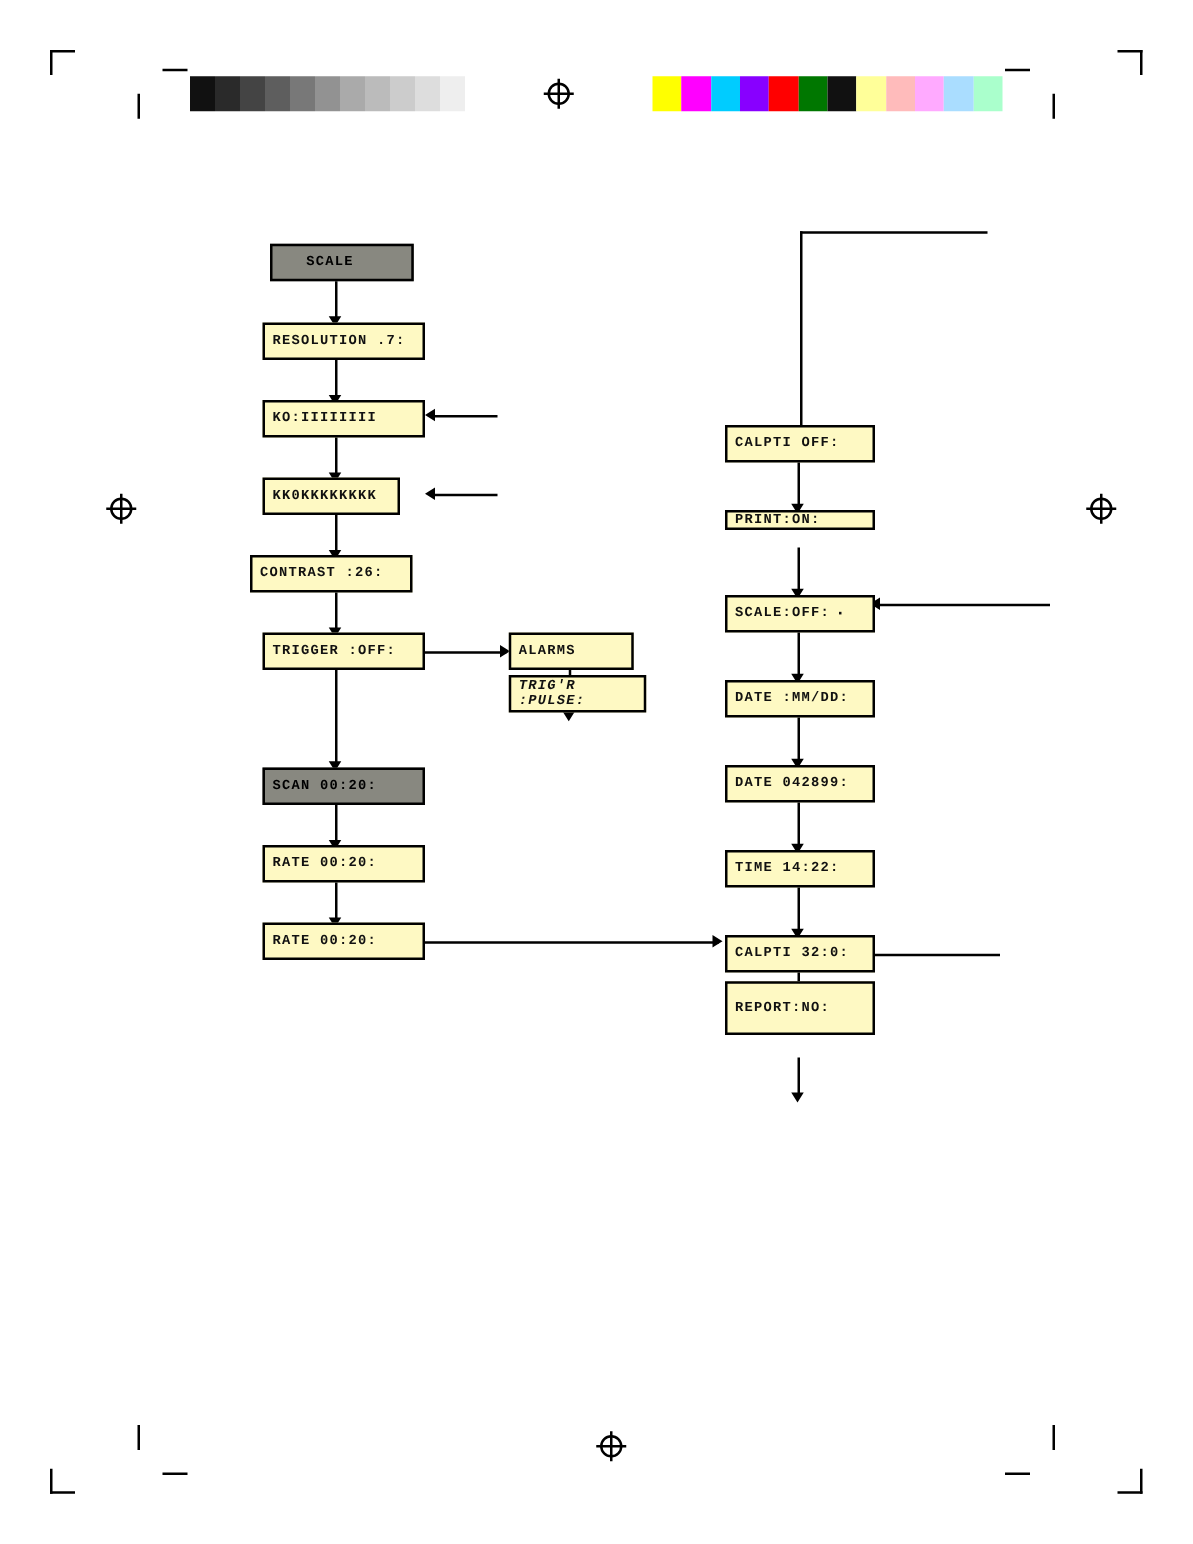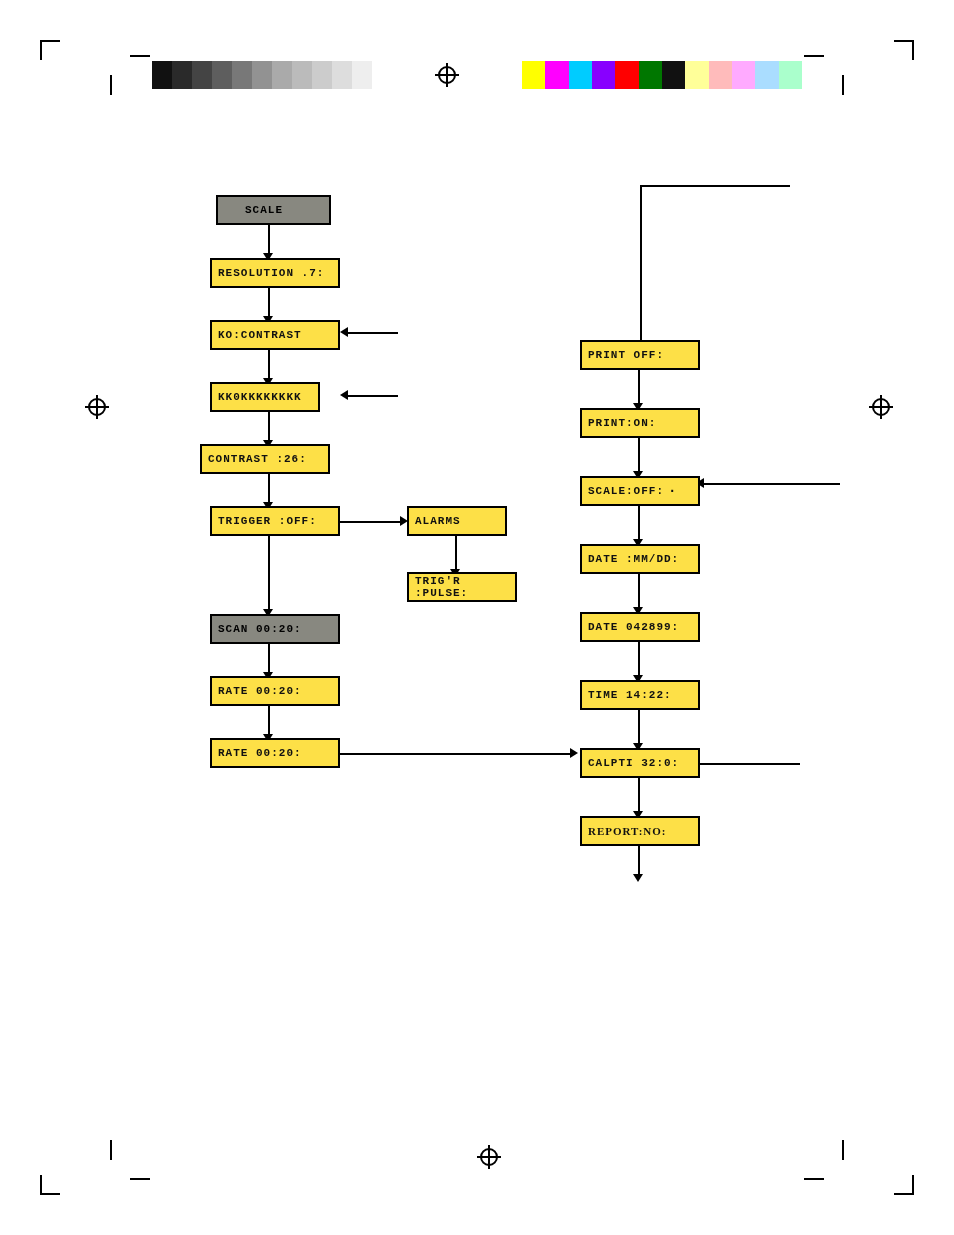--- a/index.html
+++ b/index.html
@@ -68,21 +68,21 @@
     .crosshair-circle {
       position: absolute;
       border: 2px solid #000;
       border-radius: 50%;
     }
 
     
     .lcd-box {
       position: absolute;
       border: 2px solid #000;
-      background: #fde047;
+      background: #fef9c3;
       font-family: 'Courier New', Courier, monospace;
       font-size: 11px;
       font-weight: bold;
       padding: 3px 6px;
       letter-spacing: 1px;
       display: flex;
       align-items: center;
       color: #111;
     }
 
@@ -226,21 +226,21 @@
   <span>RESOLUTION .7:</span>
 </div>
 
 <div class="arrow-line vertical" style="left:268px; top:288px; height:30px;"></div>
 <div class="arrowhead-down" style="left:263px; top:316px;"></div>
 
 <div class="arrow-line horizontal" style="left:348px; top:332px; width:50px;"></div>
 <div class="arrowhead-left" style="left:340px; top:327px;"></div>
 
 <div class="lcd-box" style="left:210px; top:320px; width:130px; height:30px;">
-  <span>KO:CONTRAST</span>
+  <span>KO:IIIIIIII</span>
 </div>
 
 <div class="arrow-line vertical" style="left:268px; top:350px; height:30px;"></div>
 <div class="arrowhead-down" style="left:263px; top:378px;"></div>
 
 <div class="arrow-line horizontal" style="left:348px; top:395px; width:50px;"></div>
 <div class="arrowhead-left" style="left:340px; top:390px;"></div>
 
 <div class="lcd-box" style="left:210px; top:382px; width:110px; height:30px;">
   <span>KK0KKKKKKKK</span>
@@ -263,21 +263,21 @@
 <div class="arrow-line horizontal" style="left:340px; top:521px; width:65px;"></div>
 <div class="arrowhead-right" style="left:400px; top:516px;"></div>
 
 <div class="lcd-box" style="left:407px; top:506px; width:100px; height:30px;">
   <span>ALARMS</span>
 </div>
 
 <div class="arrow-line vertical" style="left:455px; top:536px; height:35px;"></div>
 <div class="arrowhead-down" style="left:450px; top:569px;"></div>
 
-<div class="lcd-box" style="left:407px; top:572px; width:110px; height:30px;">
+<div class="lcd-box" style="left:407px; top:540px; width:110px; height:30px;font-style:italic;">
   <span>TRIG'R :PULSE:</span>
 </div>
 
 <div class="arrow-line vertical" style="left:268px; top:536px; height:75px;"></div>
 <div class="arrowhead-down" style="left:263px; top:609px;"></div>
 
 <div class="lcd-box dark" style="left:210px; top:614px; width:130px; height:30px;">
   <span>SCAN    00:20:</span>
 </div>
 
@@ -292,30 +292,30 @@
 <div class="arrowhead-down" style="left:263px; top:734px;"></div>
 
 <div class="lcd-box" style="left:210px; top:738px; width:130px; height:30px;">
   <span>RATE    00:20:</span>
 </div>
 
 <div class="arrow-line horizontal" style="left:340px; top:753px; width:235px;"></div>
 <div class="arrowhead-right" style="left:570px; top:748px;"></div>
 
 <div class="lcd-box" style="left:580px; top:340px; width:120px; height:30px;">
-  <span>PRINT  OFF:</span>
+  <span>CALPTI  OFF:</span>
 </div>
 
 <div class="arrow-line vertical" style="left:640px; top:185px; height:155px;"></div>
 <div class="arrow-line horizontal" style="left:640px; top:185px; width:150px;"></div>
 
 <div class="arrow-line vertical" style="left:638px; top:370px; height:35px;"></div>
 <div class="arrowhead-down" style="left:633px; top:403px;"></div>
 
-<div class="lcd-box" style="left:580px; top:408px; width:120px; height:30px;">
+<div class="lcd-box" style="left:580px; top:408px; width:120px; height:16px;">
   <span>PRINT:ON:</span>
 </div>
 
 <div class="arrow-line vertical" style="left:638px; top:438px; height:35px;"></div>
 <div class="arrowhead-down" style="left:633px; top:471px;"></div>
 
 <div class="arrow-line horizontal" style="left:700px; top:483px; width:140px;"></div>
 <div class="arrowhead-left" style="left:696px; top:478px;"></div>
 
 <div class="lcd-box" style="left:580px; top:476px; width:120px; height:30px;">
@@ -349,21 +349,21 @@
 
 <div class="lcd-box" style="left:580px; top:748px; width:120px; height:30px;">
   <span>CALPTI  32:0:</span>
 </div>
 
 <div class="arrow-line horizontal" style="left:700px; top:763px; width:100px;"></div>
 
 <div class="arrow-line vertical" style="left:638px; top:778px; height:35px;"></div>
 <div class="arrowhead-down" style="left:633px; top:811px;"></div>
 
-<div class="lcd-box" style="left:580px; top:816px; width:120px; height:30px;font-family:Liberation Serif, serif;">
+<div class="lcd-box" style="left:580px; top:785px; width:120px; height:43px;">
   <span>REPORT:NO:</span>
 </div>
 
 <div class="arrow-line vertical" style="left:638px; top:846px; height:30px;"></div>
 <div class="arrowhead-down" style="left:633px; top:874px;"></div>
 
 <div class="corner-mark bl">
   <div class="corner-L bl"></div>
 </div>
 <div class="corner-mark br">

